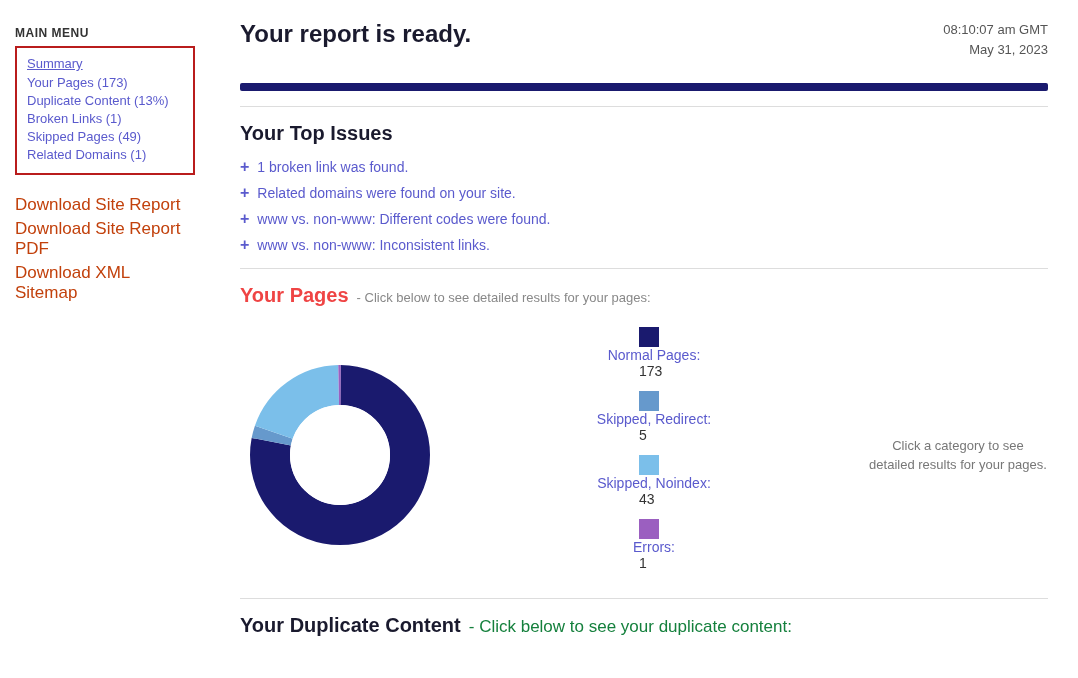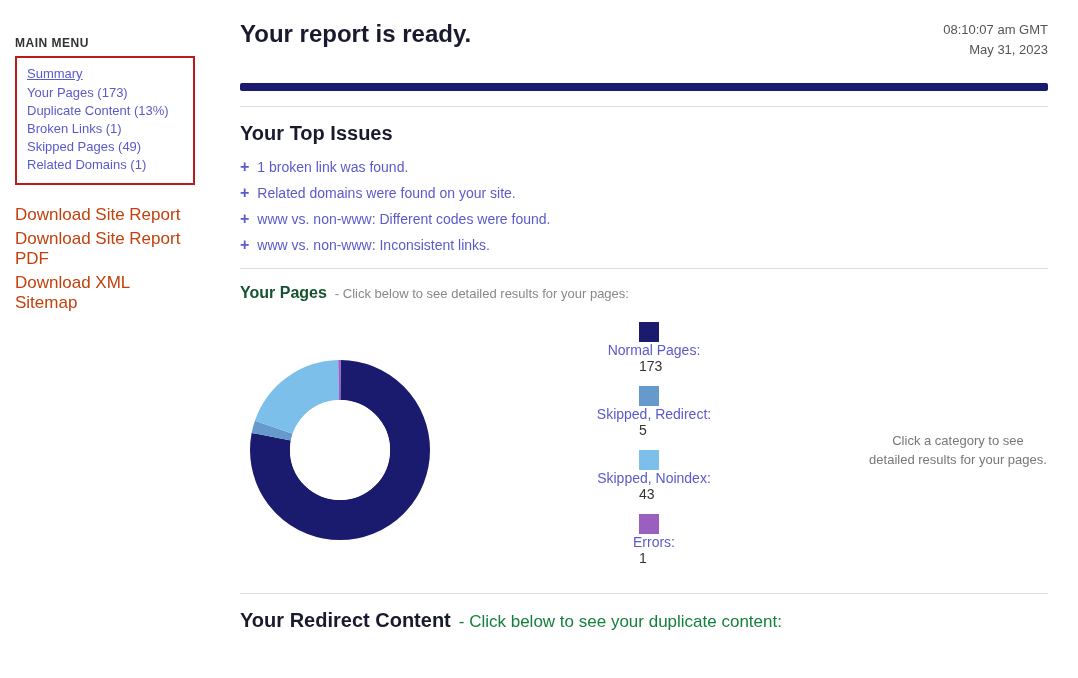--- a/index.html
+++ b/index.html
@@ -3,21 +3,21 @@
   <meta charset="utf-8">
   <style>
     * { box-sizing: border-box; margin: 0; padding: 0; }
     body { font-family: Arial, sans-serif; font-size: 14px; color: #333; background: #fff; }
     .container { display: flex; min-height: 678px; }
 
     
     .sidebar {
       width: 210px;
       min-width: 210px;
-      padding: 36px 15px;
+      padding: 26px 15px;
       font-size: 13px;
     }
     .sidebar-title {
       font-weight: bold;
       font-size: 12px;
       color: #333;
       margin-bottom: 6px;
       letter-spacing: 0.5px;
     }
     .sidebar-menu {
@@ -134,23 +134,23 @@
     }
 
     
     .pages-section-header {
       display: flex;
       align-items: baseline;
       margin-bottom: 20px;
       gap: 8px;
     }
     .pages-title {
-      font-size: 16px;
-      font-weight: bold;
-      color: #14532d;
+      font-size: 20px;
+      font-weight: bold;
+      color: #ef4444;
     }
     .pages-subtitle {
       font-size: 13px;
       color: #888;
     }
 
     .pages-chart-area {
       display: flex;
       align-items: center;
       gap: 40px;
@@ -323,18 +323,18 @@
           <span class="legend-value">1</span>
         </div>
       </div>
 
       <div class="chart-note">Click a category to see detailed results for your pages.</div>
     </div>
 
     <hr class="divider">
 
     <div class="dup-section-header">
-      <h2 class="dup-title">Your Redirect Content</h2>
+      <h2 class="dup-title">Your Duplicate Content</h2>
       <span class="dup-subtitle">- Click below to see your duplicate content:</span>
     </div>
 
   </div>
 </div>
 
 </body></html>

